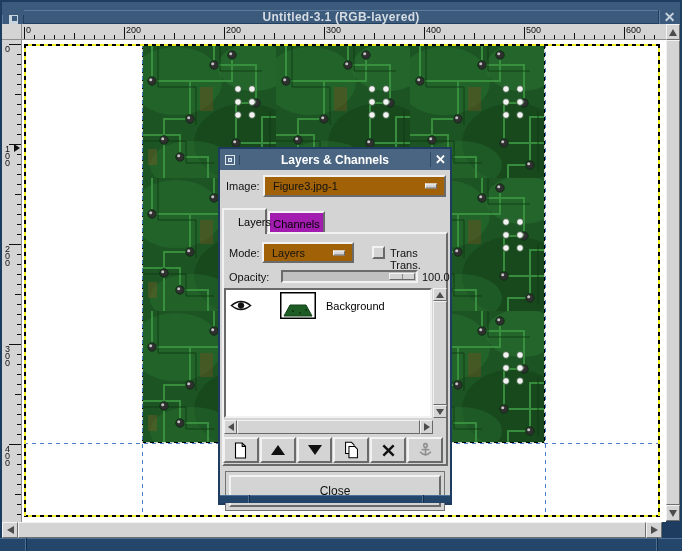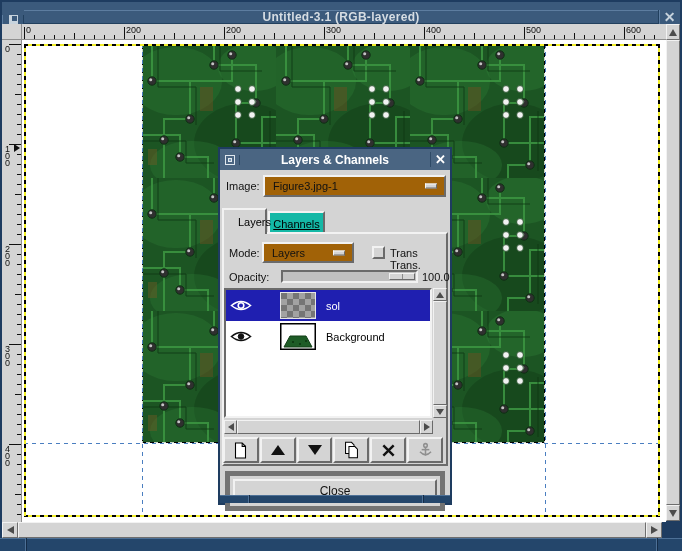--- a/index.html
+++ b/index.html
@@ -61,21 +61,21 @@
   .dlg-body{position:absolute;left:2px;top:23px;width:230px;height:325px;background:#d4d4d4;}
   .dlg-strip{position:absolute;left:2px;top:348px;width:230px;height:8px;background:#24466b;box-shadow:inset 0 1px 0 #4d7096;}
 
   .lbl{position:absolute;font-size:11px;color:#111;}
   .raised{background:#a16207;border:2px solid;border-color:#f2f2f2 #6a6a6a #6a6a6a #f2f2f2;}
   .optbtn{position:absolute;font-size:11px;color:#111;display:flex;align-items:center;padding-left:8px;cursor:default;}
   .omi{position:absolute;right:7px;top:50%;transform:translateY(-50%);width:12px;height:5px;background:#d4d4d4;border:1px solid;border-color:#f7f7f7 #6a6a6a #6a6a6a #f7f7f7;}
 
   .tab{position:absolute;font-size:11px;display:flex;align-items:center;justify-content:center;border:2px solid;border-bottom:none;border-color:#f2f2f2 #6a6a6a transparent #f2f2f2;}
   .tab.active{background:#d4d4d4;z-index:2;padding-left:20px;}
-  .tab.inactive{background:#14b8a6;text-decoration:underline;}
+  .tab.inactive{background:#a21caf;}
 
   .notebook{position:absolute;left:2px;top:62px;width:226px;height:234px;background:#d4d4d4;border:2px solid;border-color:#f2f2f2 #6a6a6a #6a6a6a #f2f2f2;}
 
   .chk{position:absolute;width:13px;height:13px;background:#d4d4d4;border:2px solid;border-color:#f2f2f2 #6a6a6a #6a6a6a #f2f2f2;}
   .slider-trough{position:absolute;background:#c0c0c0;border:2px solid;border-color:#6a6a6a #f2f2f2 #f2f2f2 #6a6a6a;}
   .slider-handle{position:absolute;right:1px;top:1px;width:26px;height:7px;background:#d4d4d4;border:1px solid;border-color:#f2f2f2 #6a6a6a #6a6a6a #f2f2f2;}
   .slider-handle::after{content:"";position:absolute;left:50%;top:0;bottom:0;width:1px;background:#8a8a8a;}
 
   .layer-list{position:absolute;left:4px;top:118px;width:208px;height:130px;background:#fff;border:2px solid;border-color:#6a6a6a #f2f2f2 #f2f2f2 #6a6a6a;overflow:hidden;}
   .layer-row{position:relative;height:31px;display:flex;align-items:center;}
@@ -91,21 +91,21 @@
   .mini-btn{position:absolute;background:#d4d4d4;border:1px solid;border-color:#f2f2f2 #6a6a6a #6a6a6a #f2f2f2;display:flex;align-items:center;justify-content:center;}
   .mini-thumb{position:absolute;background:#d4d4d4;border:1px solid;border-color:#f2f2f2 #6a6a6a #6a6a6a #f2f2f2;}
   .tri-s-up{width:0;height:0;border-left:4px solid transparent;border-right:4px solid transparent;border-bottom:6px solid #4c4c4c;}
   .tri-s-down{width:0;height:0;border-left:4px solid transparent;border-right:4px solid transparent;border-top:6px solid #4c4c4c;}
   .tri-s-left{width:0;height:0;border-top:4px solid transparent;border-bottom:4px solid transparent;border-right:6px solid #4c4c4c;}
   .tri-s-right{width:0;height:0;border-top:4px solid transparent;border-bottom:4px solid transparent;border-left:6px solid #4c4c4c;}
 
   .btnrow{position:absolute;left:3px;top:267px;width:220px;height:26px;display:flex;gap:1px;}
   .act-btn{flex:1;background:#d4d4d4;border:2px solid;border-color:#f2f2f2 #6a6a6a #6a6a6a #f2f2f2;display:flex;align-items:center;justify-content:center;}
 
-  .close-ring{position:absolute;left:5px;top:301px;width:220px;height:40px;border:5px solid #737373;background:#d4d4d4;padding:3px;}
+  .close-ring{position:absolute;left:5px;top:301px;width:220px;height:40px;border:1px solid #737373;background:#d4d4d4;padding:3px;}
   .close-btn{width:100%;height:100%;background:#d4d4d4;border:2px solid;border-color:#f2f2f2 #6a6a6a #6a6a6a #f2f2f2;display:flex;align-items:center;justify-content:center;font-size:12px;color:#111;}
 </style>
 </head>
 <body>
 
 <div id="win">
 
   <div class="titlebar">
     <div class="tb-btn">
       <div class="menu-glyph"></div>
@@ -387,31 +387,20 @@
       <div class="chk" style="left:152px;top:76px;"></div>
       <div class="lbl" style="left:170px;top:77px;">Trans Trans.</div>
 
       <div class="lbl" style="left:9px;top:101px;">Opacity:</div>
       <div class="slider-trough" style="left:61px;top:100px;width:137px;height:13px;">
         <div class="slider-handle"></div>
       </div>
       <div class="lbl" style="left:202px;top:101px;">100.0</div>
 
       <div class="layer-list">
-        <div class="layer-row selected">
-          <div class="eye-cell">
-            <svg width="22" height="13" viewBox="0 0 22 13">
-              <path d="M1.5 6.5 Q11 -1.5 20.5 6.5 Q11 14.5 1.5 6.5 Z" fill="none" stroke="#ffffff" stroke-width="1.6"></path>
-              <circle cx="11" cy="6.5" r="2.8" fill="none" stroke="#ffffff" stroke-width="1.6"></circle>
-            </svg>
-          </div>
-          <div class="link-cell"></div>
-          <div class="thumb checker"></div>
-          <div class="layer-name">sol</div>
-        </div>
         <div class="layer-row">
           <div class="eye-cell">
             <svg width="22" height="13" viewBox="0 0 22 13">
               <path d="M1.5 6.5 Q11 -1.5 20.5 6.5 Q11 14.5 1.5 6.5 Z" fill="none" stroke="#111111" stroke-width="1.6"></path>
               <circle cx="11" cy="6.5" r="2.8" fill="#111111" stroke="#111111"></circle>
             </svg>
           </div>
           <div class="link-cell"></div>
           <div class="thumb">
             <svg width="36" height="27" viewBox="0 0 36 27">

